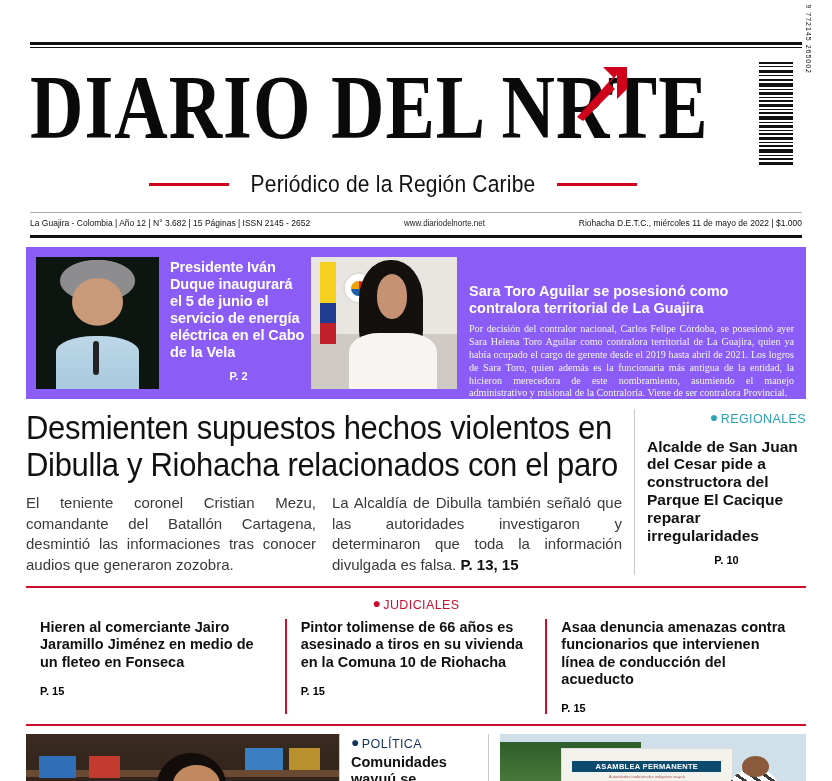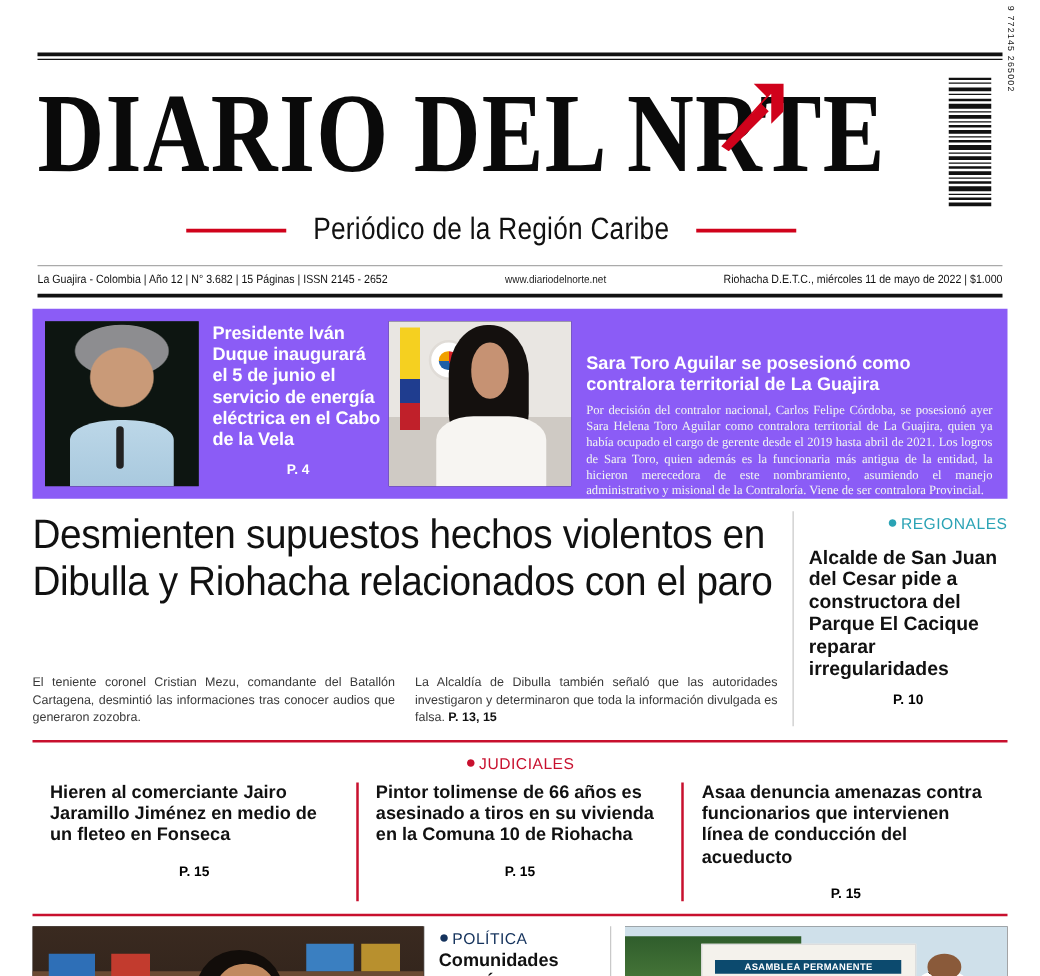--- a/index.html
+++ b/index.html
@@ -88,23 +88,22 @@
 
   
   .lead-wrap { display: flex; margin: 10px 26px 0; }
   .lead-main { flex: 1; padding-right: 12px; }
   .lead-h1 {
     font-size: 31px; font-weight: 400; line-height: 1.14; color: #111;
     letter-spacing: -0.3px; transform: scaleY(1.06); transform-origin: left top;
   }
   .lead-deck { display: flex; gap: 16px; margin-top: 14px; }
   .lead-deck p {
-    flex: 1; font-size: 10px; line-height: 1.37; color: #3a3a3a;
+    flex: 1; font-size: 15px; line-height: 1.37; color: #3a3a3a;
     text-align: justify;
-    margin-top: 47px;
   }
   .lead-deck b { color: #111; }
   .lead-side {
     flex: 0 0 172px; border-left: 1px solid #c9c9c9; padding-left: 12px;
   }
   .kicker { font-size: 12.5px; letter-spacing: 0.4px; }
   .kicker .dot { font-size: 14px; vertical-align: 1px; margin-right: 2px; }
   .kicker.teal { color: #2aa3b5; text-align: right; }
   .kicker.red { color: #c8102e; }
   .kicker.navy { color: #14325c; }
@@ -114,21 +113,21 @@
   .lead-side .pg { text-align: center; font-size: 11px; font-weight: 700; margin-top: 10px; }
 
   .hr-red { margin: 11px 26px 0; height: 2px; background: #c8102e; }
 
   
   .jud-head { text-align: center; margin-top: 7px; }
   .jud-row { display: flex; margin: 6px 26px 0; }
   .jud-col { flex: 1; padding: 0 14px; position: relative; }
   .jud-col + .jud-col { border-left: 2px solid #c8102e; }
   .jud-col h4 { font-size: 14.5px; font-weight: 700; line-height: 1.18; color: #111; }
-  .jud-col .pg { text-align: center; font-size: 11px; font-weight: 700; margin-top: 14px; }
+  .jud-col .pg { text-align: left; font-size: 11px; font-weight: 700; margin-top: 14px; }
 
   .hr-red2 { margin: 10px 26px 0; height: 2px; background: #c8102e; }
 
   
   .bot-row { display: flex; margin: 8px 26px 0; gap: 0; height: 140px; }
   .bot-photo { background: #2a2320; overflow: hidden; position: relative; }
   .bot-left { flex: 0 0 313px; }
   .bot-mid { flex: 0 0 150px; border-left: 1px solid #c9c9c9; border-right: 1px solid #c9c9c9; padding: 0 11px; }
   .bot-mid h4 { font-size: 14.5px; font-weight: 700; line-height: 1.16; color: #111; margin-top: 3px; }
   .bot-right { flex: 1; margin-left: 11px; }
@@ -250,21 +249,21 @@
     <div>Riohacha D.E.T.C., miércoles 11 de mayo de 2022   |   $1.000</div>
   </div>
   <div class="inforule-bot"></div>
 
   <div class="greenband">
     <div class="gphoto p1">
       <div class="ph-duque"></div>
     </div>
     <div class="gtext1">
       <h3>Presidente Iván Duque inaugurará el 5 de junio el servicio de energía eléctrica en el Cabo de la Vela</h3>
-      <div class="pg">P. 4</div>
+      <div class="pg">P. 2</div>
     </div>
     <div class="gphoto p2">
       <div class="ph-sara">
         <div class="flag"></div>
         <div class="seal"></div>
         <div class="hair"></div>
         <div class="face"></div>
         <div class="body"></div>
       </div>
     </div>

